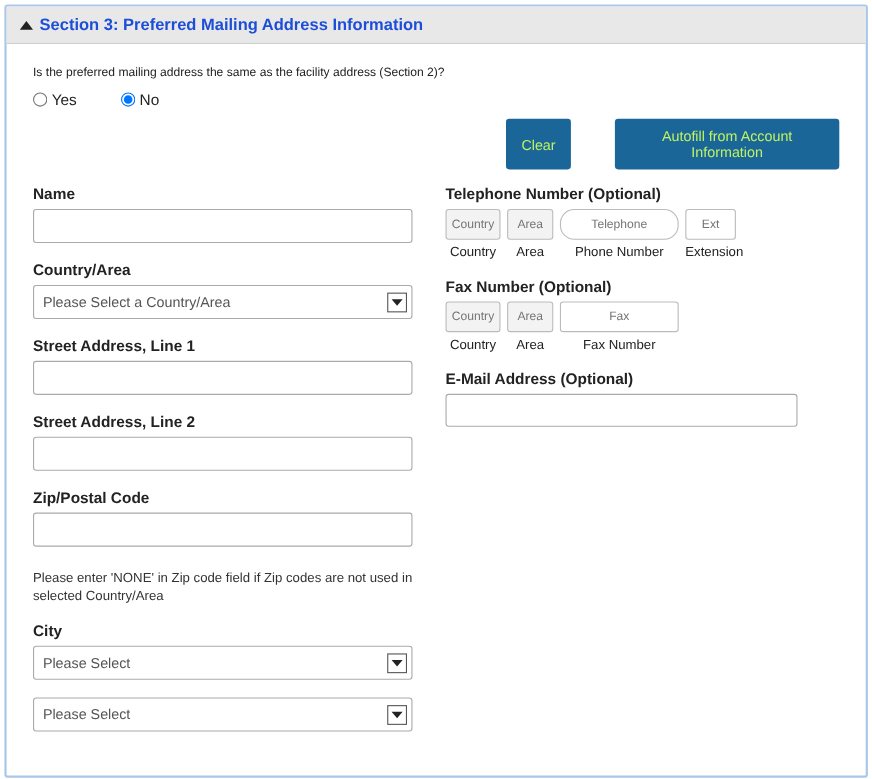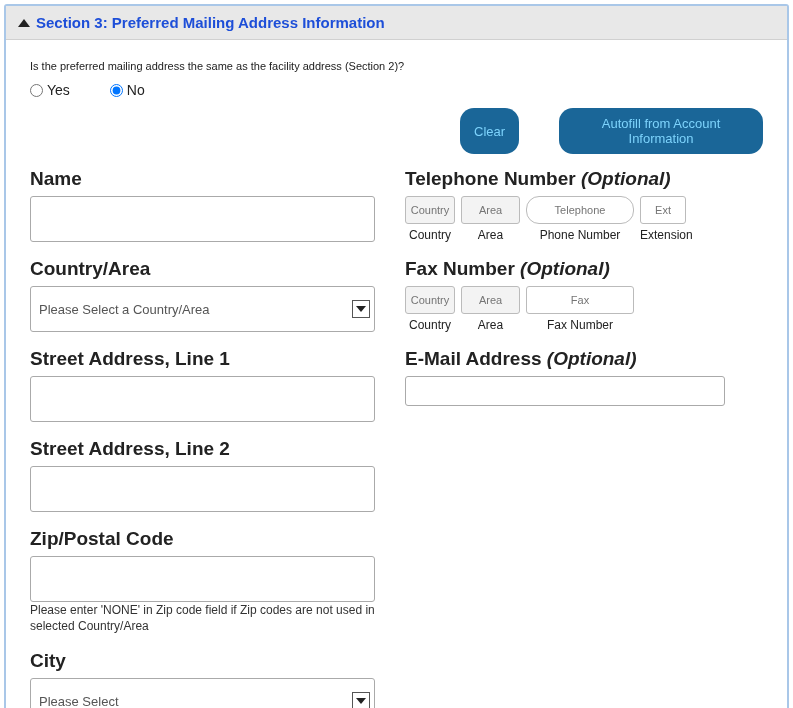--- a/index.html
+++ b/index.html
@@ -55,45 +55,45 @@
   .radio-opt input { margin: 0; }
   .btn-row {
     display: flex;
     justify-content: flex-start;
     gap: 40px;
     margin-bottom: 14px;
     padding-left: 430px;
   }
   .btn {
     background: #1a6698;
-    color: #7dd3fc;
+    color: #bef264;
     border: none;
-    border-radius: 14px;
+    border-radius: 3px;
     padding: 8px 14px;
     font-size: 13px;
     cursor: pointer;
   }
   .cols {
     display: flex;
     gap: 30px;
   }
   .col-left { width: 345px; }
   .col-right { flex: 1; }
   .form-group { margin-bottom: 16px; }
   .form-label {
     font-weight: bold;
-    font-size: 19px;
+    font-size: 14px;
     color: #222;
     display: block;
     margin-bottom: 6px;
   }
-  .optional { font-style: italic; font-weight: bold; }
+  .optional { font-weight: bold; }
   .text-input, .select-wrap {
     width: 100%;
-    height: 46px;
+    height: 31px;
     border: 1px solid #aaa;
     border-radius: 3px;
     padding: 4px 8px;
     font-size: 13px;
     background: #fff;
   }
   .select-wrap {
     display: flex;
     align-items: center;
     justify-content: space-between;
@@ -108,21 +108,21 @@
     align-items: center;
     justify-content: center;
   }
   .select-arrow::after {
     content: "";
     width: 0; height: 0;
     border-left: 5px solid transparent;
     border-right: 5px solid transparent;
     border-top: 6px solid #222;
   }
-  .help-text { font-size: 12px; color: #333; margin-top: 0; line-height: 1.35; }
+  .help-text { font-size: 12px; color: #333; margin-top: 20px; line-height: 1.35; }
   .phone-row {
     display: flex;
     gap: 6px;
     margin-bottom: 4px;
   }
   .phone-box {
     height: 28px;
     border: 1px solid #bbb;
     border-radius: 3px;
     background: #f3f3f3;
@@ -134,21 +134,21 @@
   .phone-box.white { background: #fff; }
   .phone-labels {
     display: flex;
     gap: 6px;
     font-size: 12px;
     color: #222;
     margin-bottom: 16px;
   }
   .phone-labels span, .phone-row input { text-align: center; }
   .w-country { width: 50px; }
-  .w-area { width: 59px; }
+  .w-area { width: 42px; }
   .w-tel { width: 108px; border-radius: 13px; }
   .w-ext { width: 46px; }
   .w-fax { width: 108px; }
   .w-tel-lbl { width: 108px; }
   .w-ext-lbl { width: 46px; }
   .email-input {
     width: 320px;
     height: 30px;
     border: 1px solid #aaa;
     border-radius: 3px;

